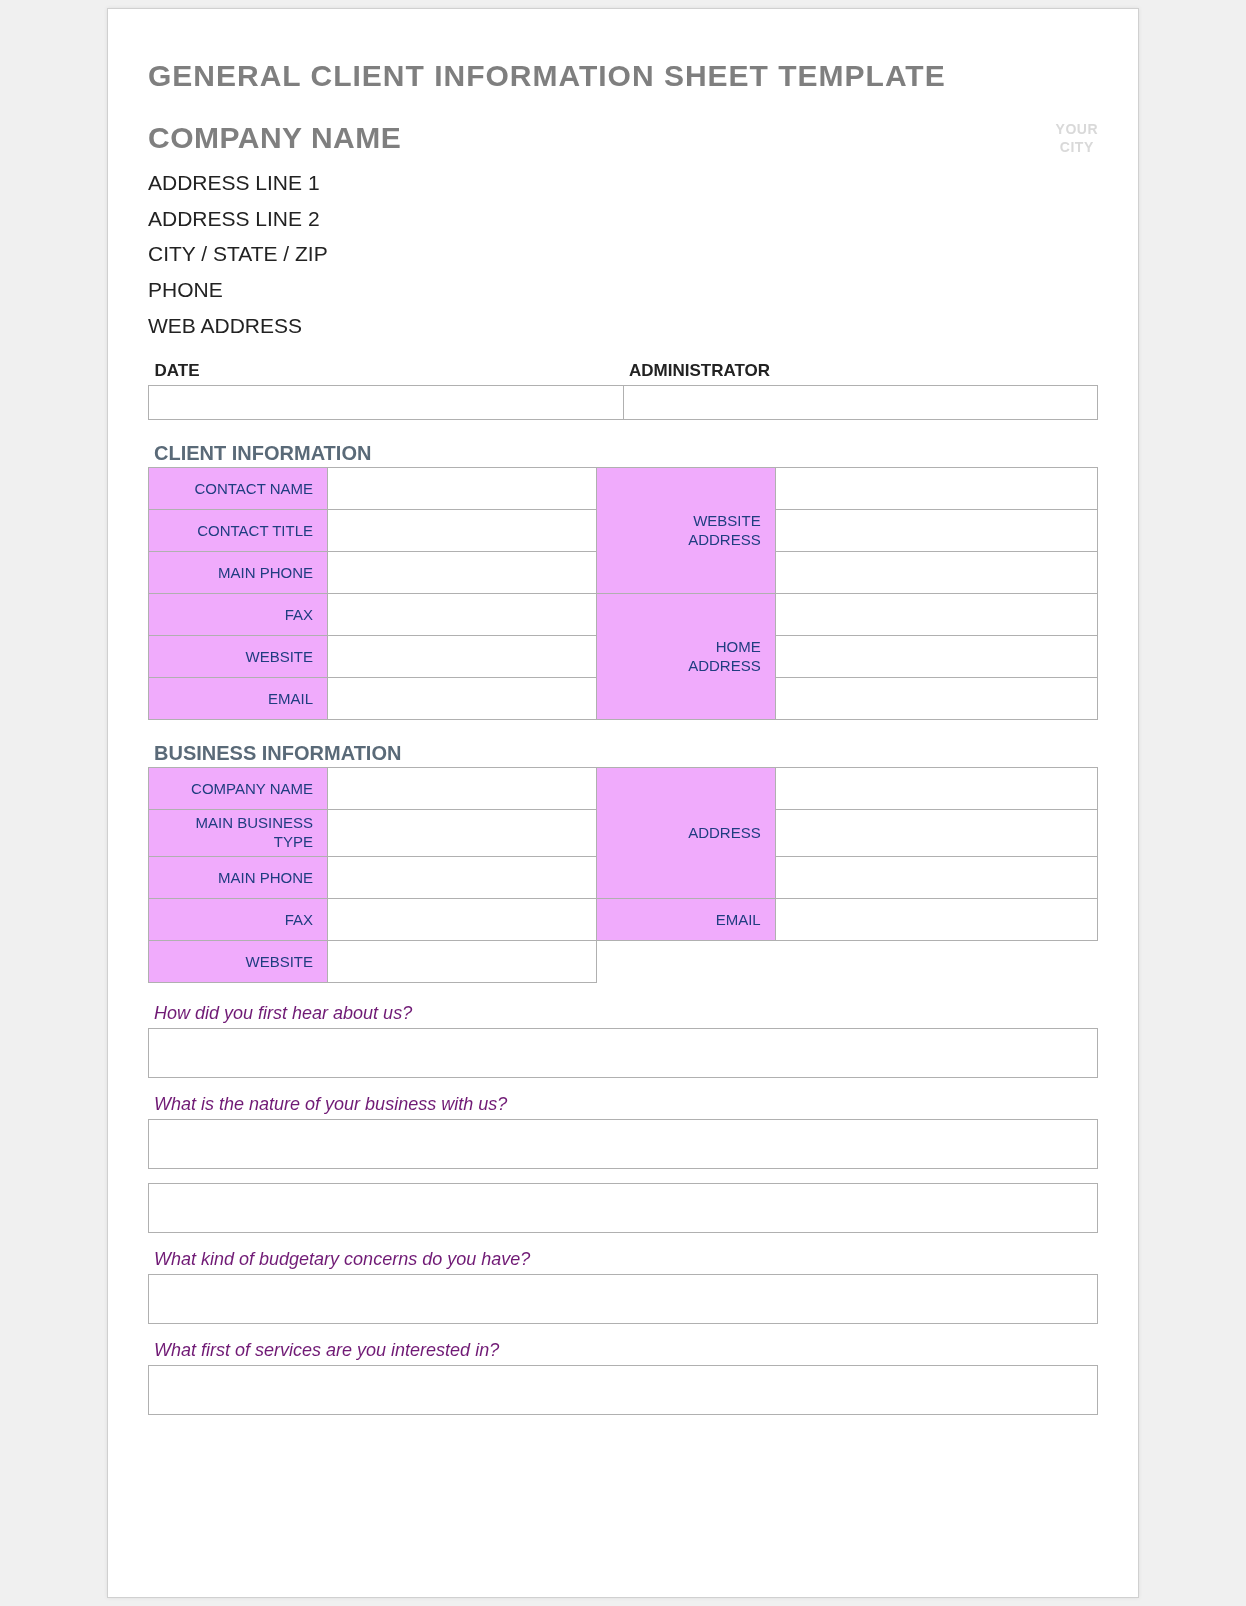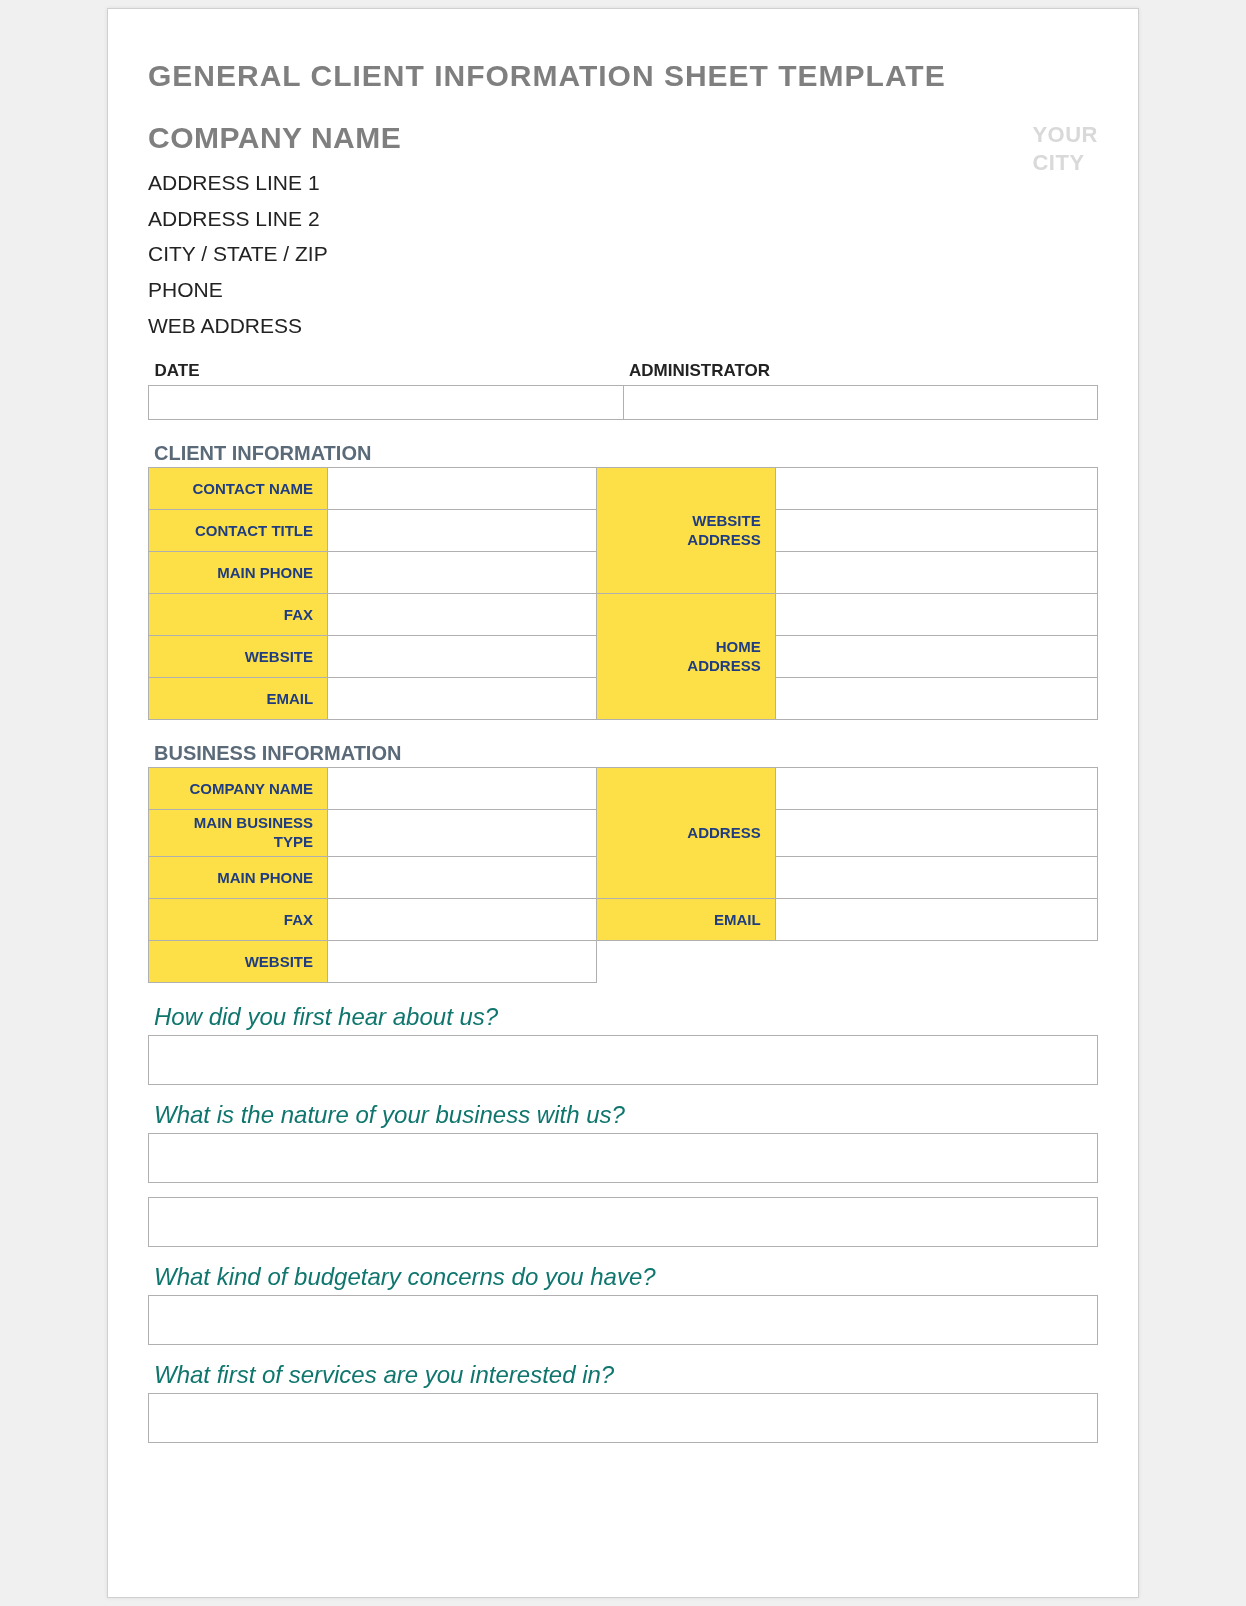--- a/index.html
+++ b/index.html
@@ -38,23 +38,23 @@
     color: #7f7f7f;
     letter-spacing: 0.5px;
     margin: 0 0 10px 0;
   }
   .addr-line {
     font-size: 21px;
     color: #222;
     line-height: 1.7;
   }
   .logo-placeholder {
-    text-align: left;
+    text-align: center;
     color: #d9d9d9;
-    font-size: 22px;
+    font-size: 14px;
     font-weight: 600;
     line-height: 1.25;
     letter-spacing: 0.5px;
   }
   .meta-table {
     width: 100%;
     border-collapse: collapse;
     margin-top: 14px;
   }
   .meta-table th {
@@ -83,39 +83,39 @@
     table-layout: fixed;
   }
   .info-table td {
     border: 1px solid #b0b0b0;
     height: 42px;
     padding: 4px 14px;
     font-size: 15px;
     vertical-align: middle;
   }
   .info-table .label-cell {
-    background: #fde047;
+    background: #f0abfc;
     color: #1f3d80;
-    font-weight: 700;
+    font-weight: 400;
     text-align: right;
     width: 20%;
   }
   .info-table .value-cell {
     background: #ffffff;
     width: 30%;
   }
   .info-table .label-cell.center-stack {
     text-align: right;
     line-height: 1.25;
   }
   .question-block { margin-top: 18px; }
   .question-label {
     font-style: italic;
-    font-size: 24px;
-    color: #0f766e;
+    font-size: 18px;
+    color: #701a75;
     padding: 2px 6px;
   }
   .question-box {
     border: 1px solid #b0b0b0;
     height: 50px;
     margin: 2px 0 14px 0;
     padding: 4px 6px;
   }
 </style>
 </head>

